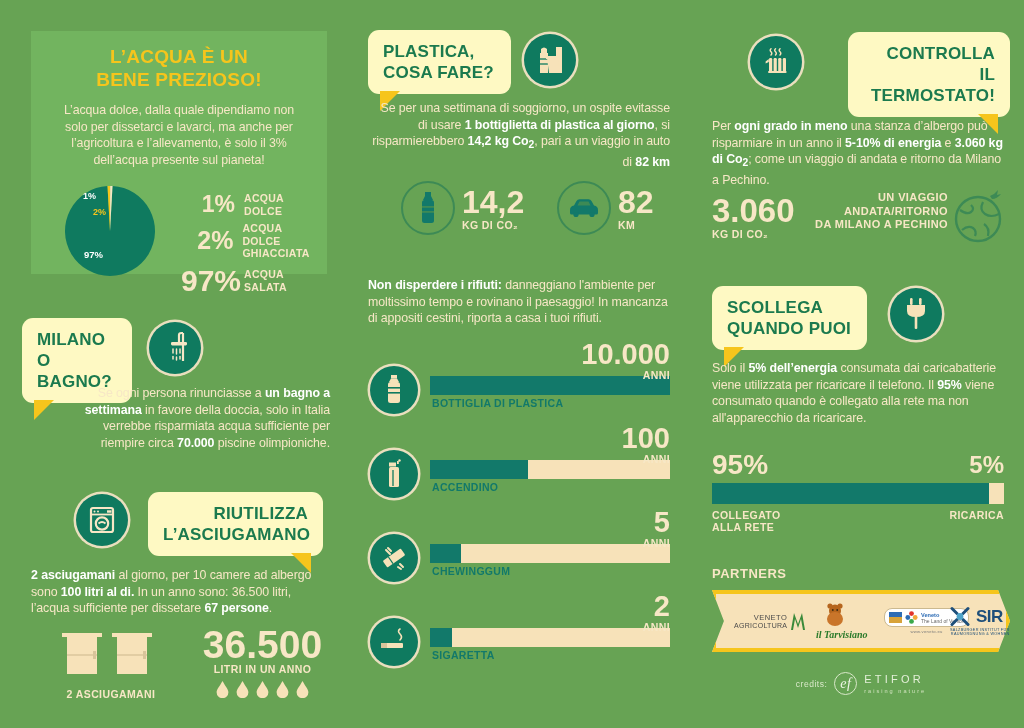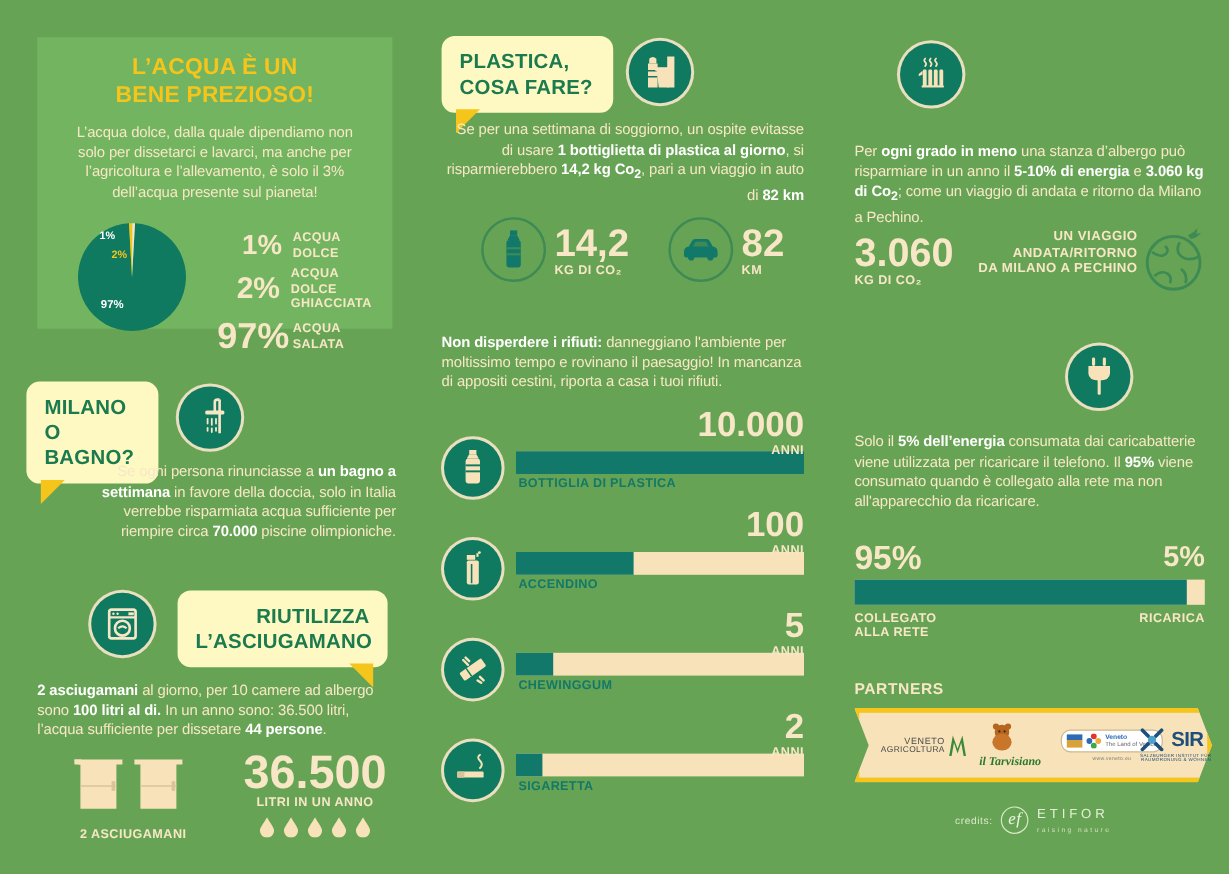--- a/index.html
+++ b/index.html
@@ -201,21 +201,21 @@
   </div>
 
   <div style="position:absolute;left:148px;top:492px;width:175px;" class="bubble">
     <span class="btxt right">
       <span>RIUTILIZZA</span><br>
       <span>L’ASCIUGAMANO</span>
     </span>
     <span class="tail tail-br"></span>
   </div>
 
-  <div class="body-txt" style="position:absolute;left:31px;top:567px;width:300px;"><b>2 asciugamani</b> al giorno, per 10 camere ad albergo sono <b>100 litri al di.</b> In un anno sono: 36.500 litri, l’acqua sufficiente per dissetare <b>44 persone</b>.</div>
+  <div class="body-txt" style="position:absolute;left:31px;top:567px;width:300px;"><b>2 asciugamani</b> al giorno, per 10 camere ad albergo sono <b>100 litri al di.</b> In un anno sono: 36.500 litri, l’acqua sufficiente per dissetare <b>67 persone</b>.</div>
 
   <div style="position:absolute;left:56px;top:630px;width:110px;">
     <svg width="104" height="50" viewBox="0 0 104 50">
       <path d="M6 3 h40 v4 h-5 v37 h-30 v-37 h-5 z" fill="#f7e2b9"></path>
       <path d="M6 3 q0 4 4 4 h2 v-4 z" fill="#f7e2b9"></path>
       <line x1="11" y1="25" x2="41" y2="25" stroke="#d9c49a" stroke-width="1.4"></line>
       <rect x="37" y="21" width="3" height="8" fill="#d9c49a"></rect>
       <path d="M56 3 h40 v4 h-5 v37 h-30 v-37 h-5 z" fill="#f7e2b9"></path>
       <line x1="61" y1="25" x2="91" y2="25" stroke="#d9c49a" stroke-width="1.4"></line>
       <rect x="87" y="21" width="3" height="8" fill="#d9c49a"></rect>
@@ -386,20 +386,27 @@
         <rect x="9" y="12" width="3.2" height="14" rx="1.2"></rect>
         <rect x="13.6" y="12" width="3.2" height="14" rx="1.2"></rect>
         <rect x="18.2" y="12" width="3.2" height="14" rx="1.2"></rect>
         <rect x="22.8" y="12" width="3.2" height="14" rx="1.2"></rect>
         <path d="M8.8 13 l-3.2 2.6 v2 l3.2 -1.6 z"></path>
         <rect x="8" y="25" width="18.6" height="2" rx="1"></rect>
       </g>
     </svg>
   </div>
 
+  <div style="position:absolute;left:848px;top:32px;width:162px;" class="bubble">
+    <span class="btxt right">
+      <span>CONTROLLA</span><br>
+      <span>IL TERMOSTATO!</span>
+    </span>
+    <span class="tail tail-br"></span>
+  </div>
 
   <div class="body-txt" style="position:absolute;left:712px;top:118px;width:292px;">Per <b>ogni grado in meno</b> una stanza d’albergo può risparmiare in un anno il <b>5-10% di energia</b> e <b>3.060 kg di Co<sub>2</sub></b>; come un viaggio di andata e ritorno da Milano a Pechino.</div>
 
   <div style="position:absolute;left:712px;top:194px;width:130px;">
     <div class="bignum" style="font-size:33px;line-height:34px;">3.060</div>
     <div class="unit">KG DI CO₂</div>
   </div>
 
   <div style="position:absolute;left:812px;top:191px;width:136px;text-align:right;">
     <div class="unit" style="font-size:11px;line-height:13.5px;">UN VIAGGIO</div>
@@ -411,20 +418,27 @@
     <svg width="58" height="58" viewBox="0 0 58 58">
       <circle cx="28" cy="31" r="22" fill="none" stroke="#3d8a55" stroke-width="2.4"></circle>
       <path d="M10 22 q7 5 11 2 q4 -3 0 -7" fill="none" stroke="#3d8a55" stroke-width="2.2"></path>
       <path d="M12 42 q6 -5 11 -2 q4 3 2 8" fill="none" stroke="#3d8a55" stroke-width="2.2"></path>
       <path d="M33 14 q-4 8 2 12 q6 4 14 0" fill="none" stroke="#3d8a55" stroke-width="2.2"></path>
       <path d="M34 36 q6 4 4 12" fill="none" stroke="#3d8a55" stroke-width="2.2"></path>
       <path d="M40 8 q5 -2 8 -6 l-1 5 l4 -1 q-4 5 -9 5 z" fill="#3d8a55"></path>
     </svg>
   </div>
 
+  <div style="position:absolute;left:712px;top:286px;width:155px;" class="bubble">
+    <span class="btxt">
+      <span>SCOLLEGA</span><br>
+      <span>QUANDO PUOI</span>
+    </span>
+    <span class="tail tail-bl"></span>
+  </div>
 
   <div class="circ ring" style="left:890px;top:288px;width:52px;height:52px;">
     <svg width="26" height="34" viewBox="0 0 26 34">
       <rect x="7" y="1" width="2.6" height="7" rx="1.2" fill="#f7e2b9"></rect>
       <rect x="16" y="1" width="2.6" height="7" rx="1.2" fill="#f7e2b9"></rect>
       <path d="M4 8 h18 v6 q0 6 -9 6 q-9 0 -9 -6 z" fill="#f7e2b9"></path>
       <rect x="11.7" y="19" width="2.6" height="13" rx="1.1" fill="#f7e2b9"></rect>
     </svg>
   </div>
 

